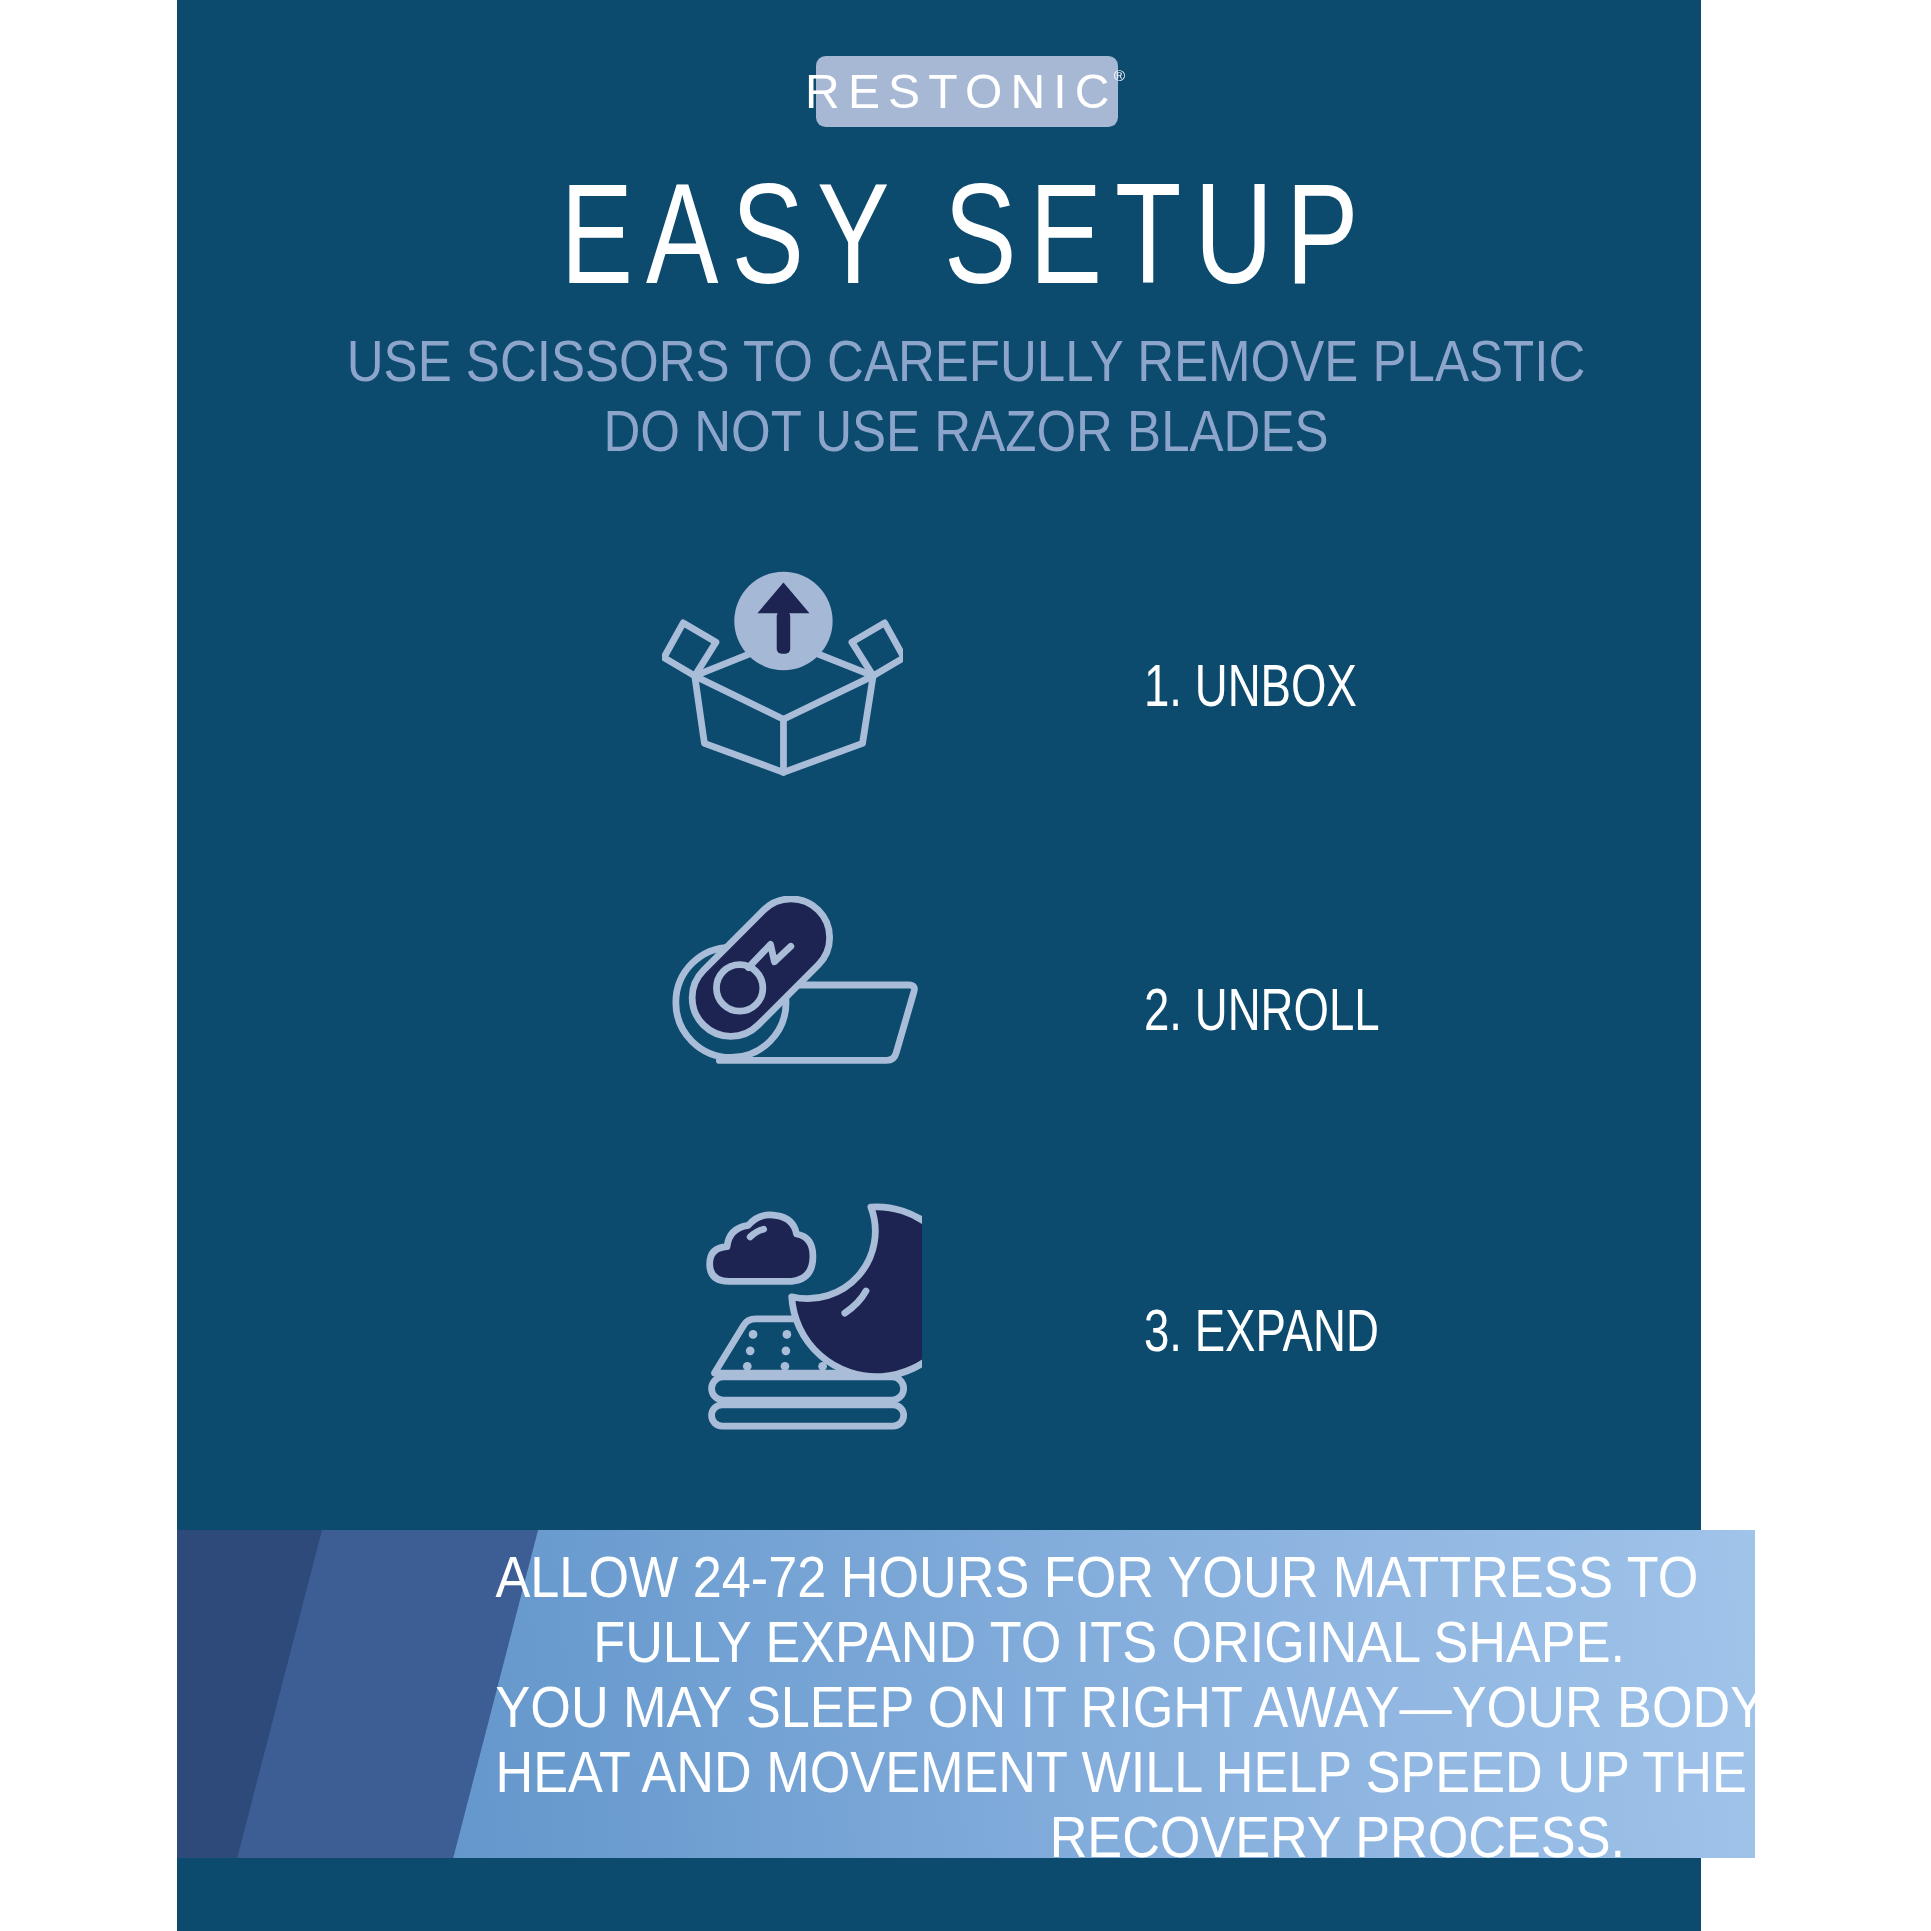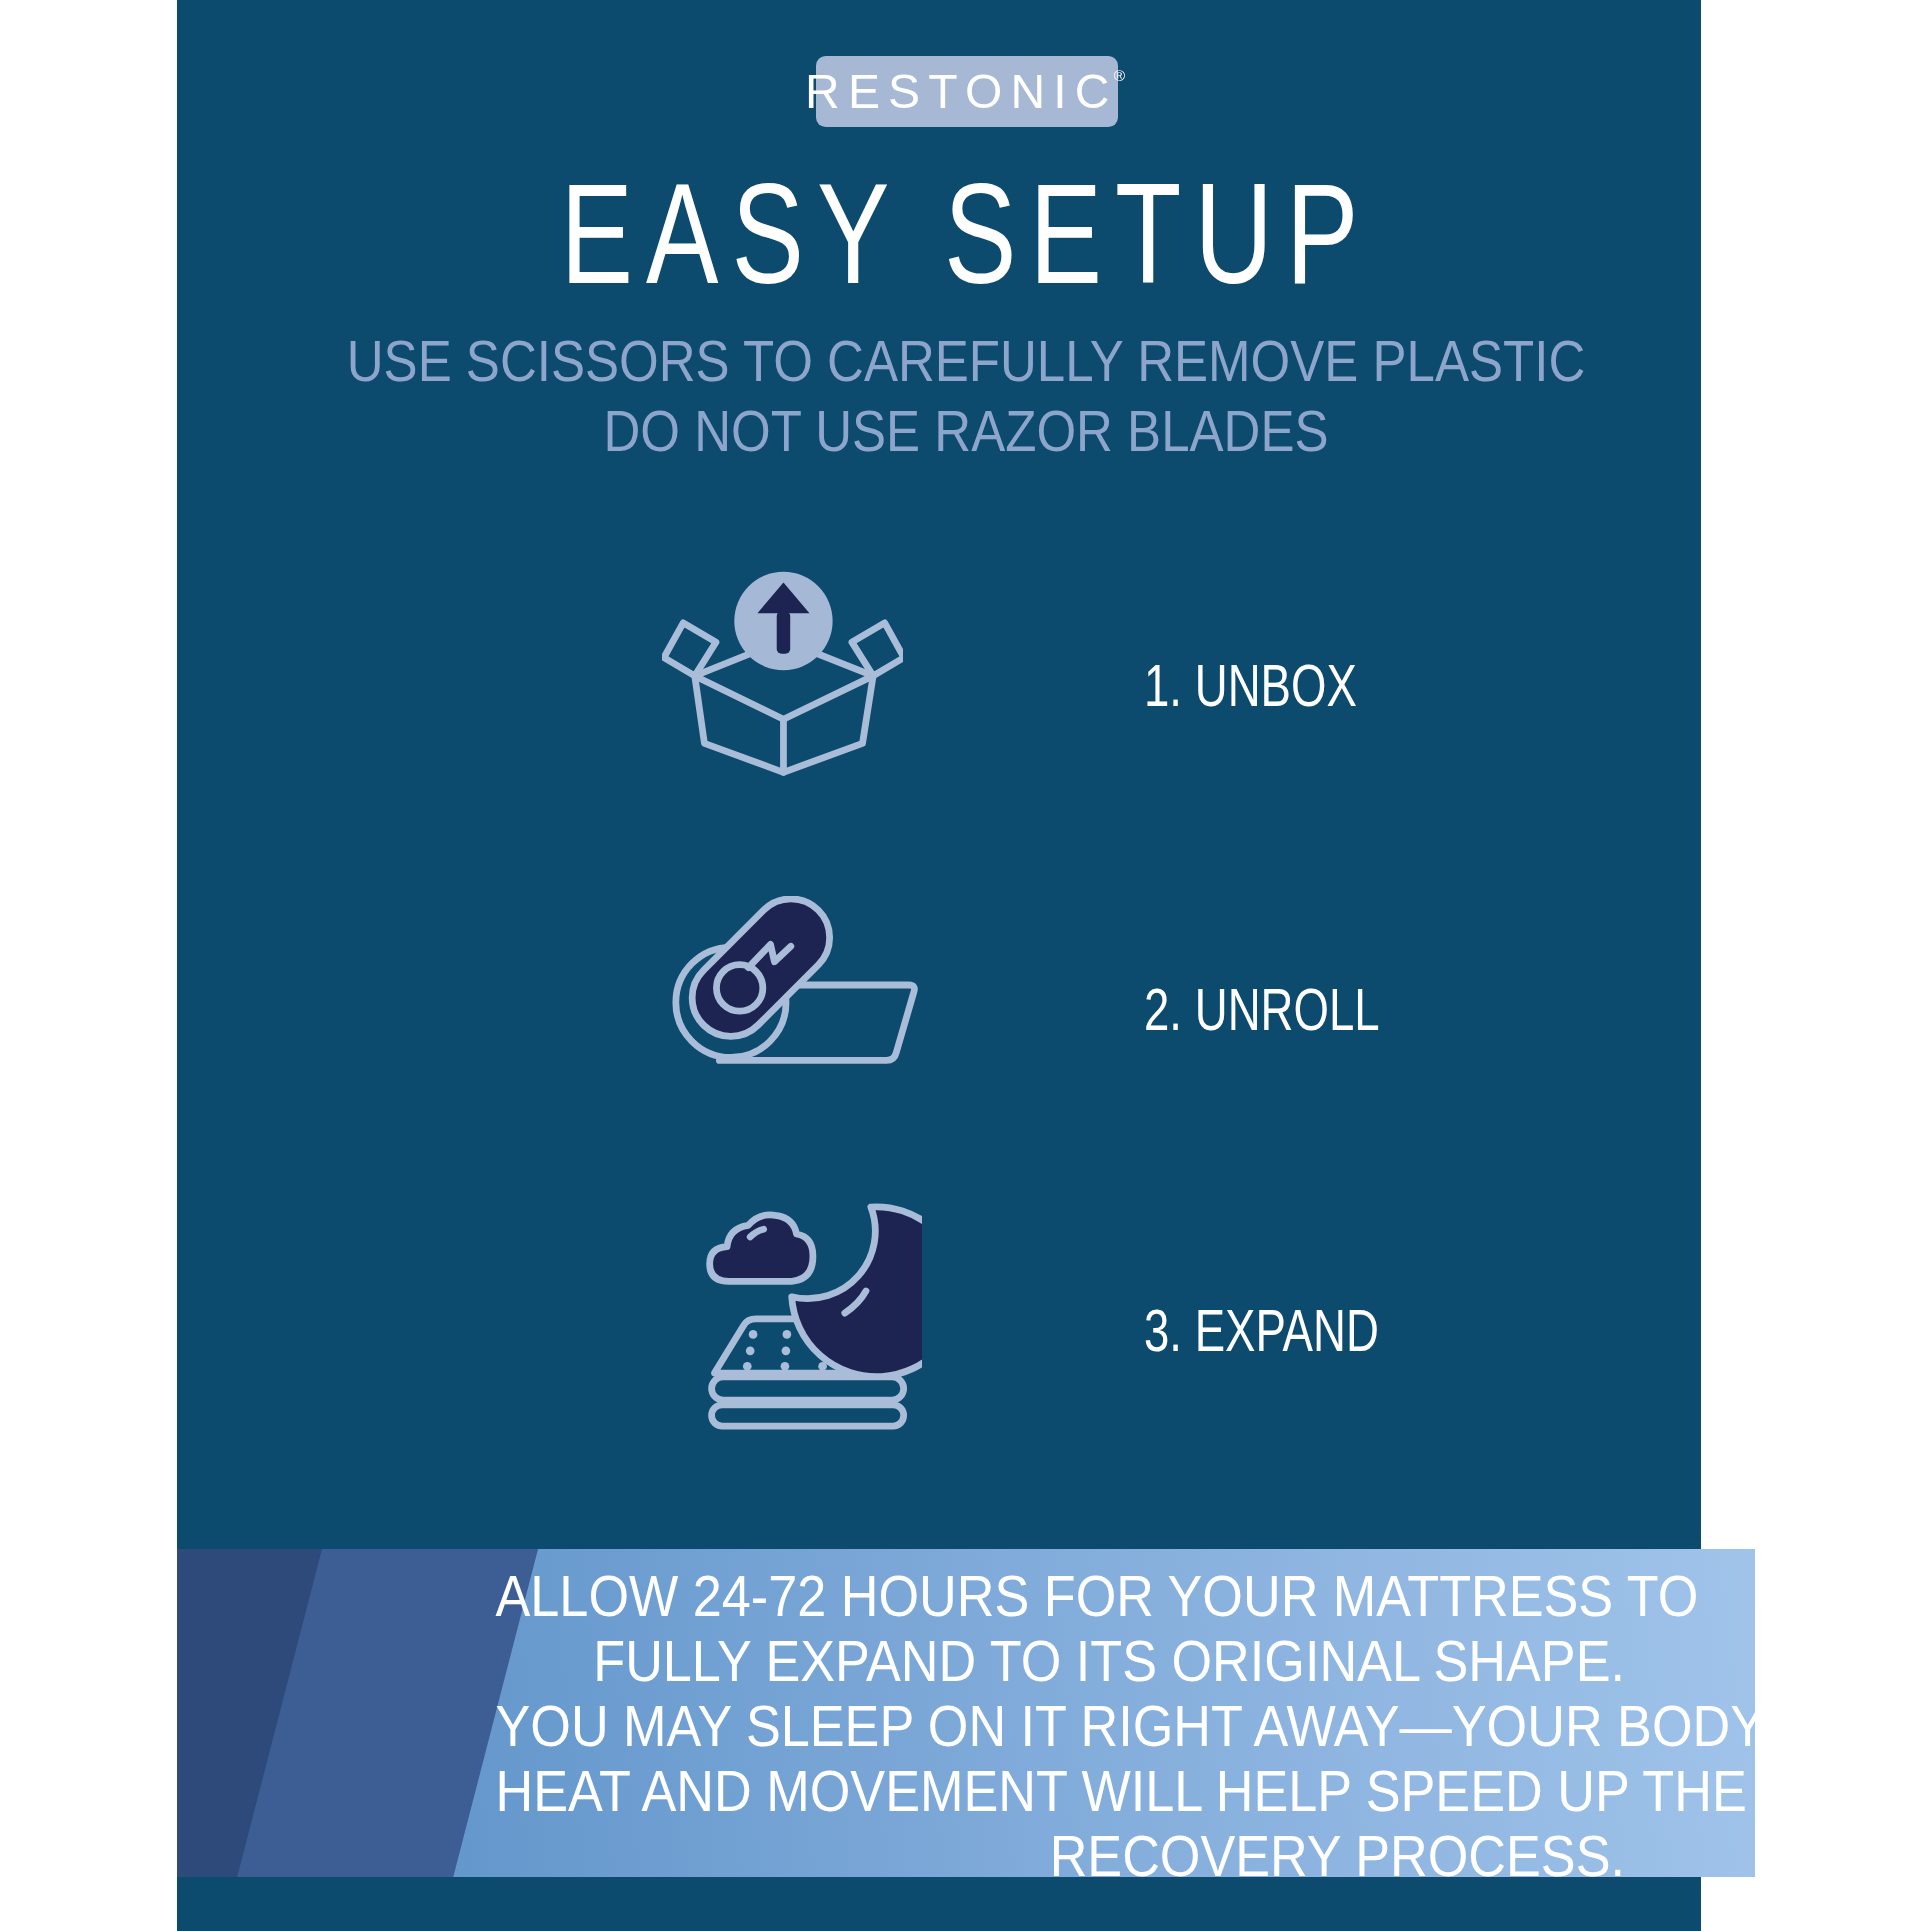--- a/index.html
+++ b/index.html
@@ -36,21 +36,21 @@
   .icon-fill-light{fill:#a5b9d6;stroke:none;}
   .icon-fill-navy{fill:#1d2451;}
   .icon-navy-outline{fill:#1d2451;stroke:#a9bdd9;stroke-width:7;stroke-linecap:round;stroke-linejoin:round;}
   .step-label{
     position:absolute;left:967px;color:#ffffff;font-size:60px;line-height:60px;
     transform:scaleX(0.76);transform-origin:0 50%;white-space:nowrap;
   }
   
   .banner{
     position:absolute;left:0;top:1530px;width:1578px;height:328px;
-    background:#2d4a7b;overflow:hidden;margin-top:19px;
+    background:#2d4a7b;overflow:hidden;
   }
   .stripe-medium{
     position:absolute;left:145px;top:0;width:216px;height:328px;
     background:#3d5e94;transform:skewX(-14.5deg);transform-origin:0 0;
   }
   .banner-panel{
     position:absolute;left:361px;top:0;width:1448px;height:328px;
     background:linear-gradient(70deg,#6497cc 0%,#8db4e0 55%,#a9cbee 100%);
     transform:skewX(-14.5deg);transform-origin:0 0;
   }

